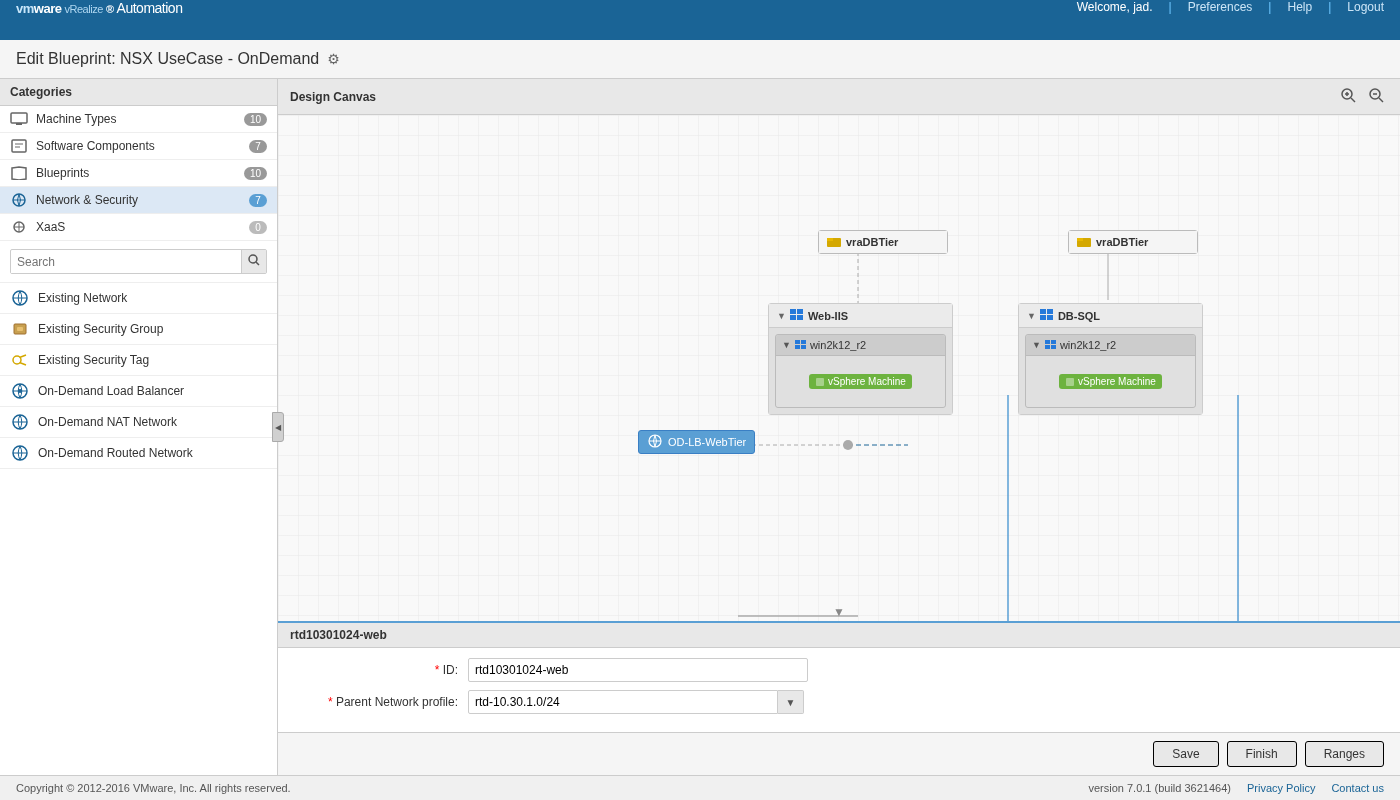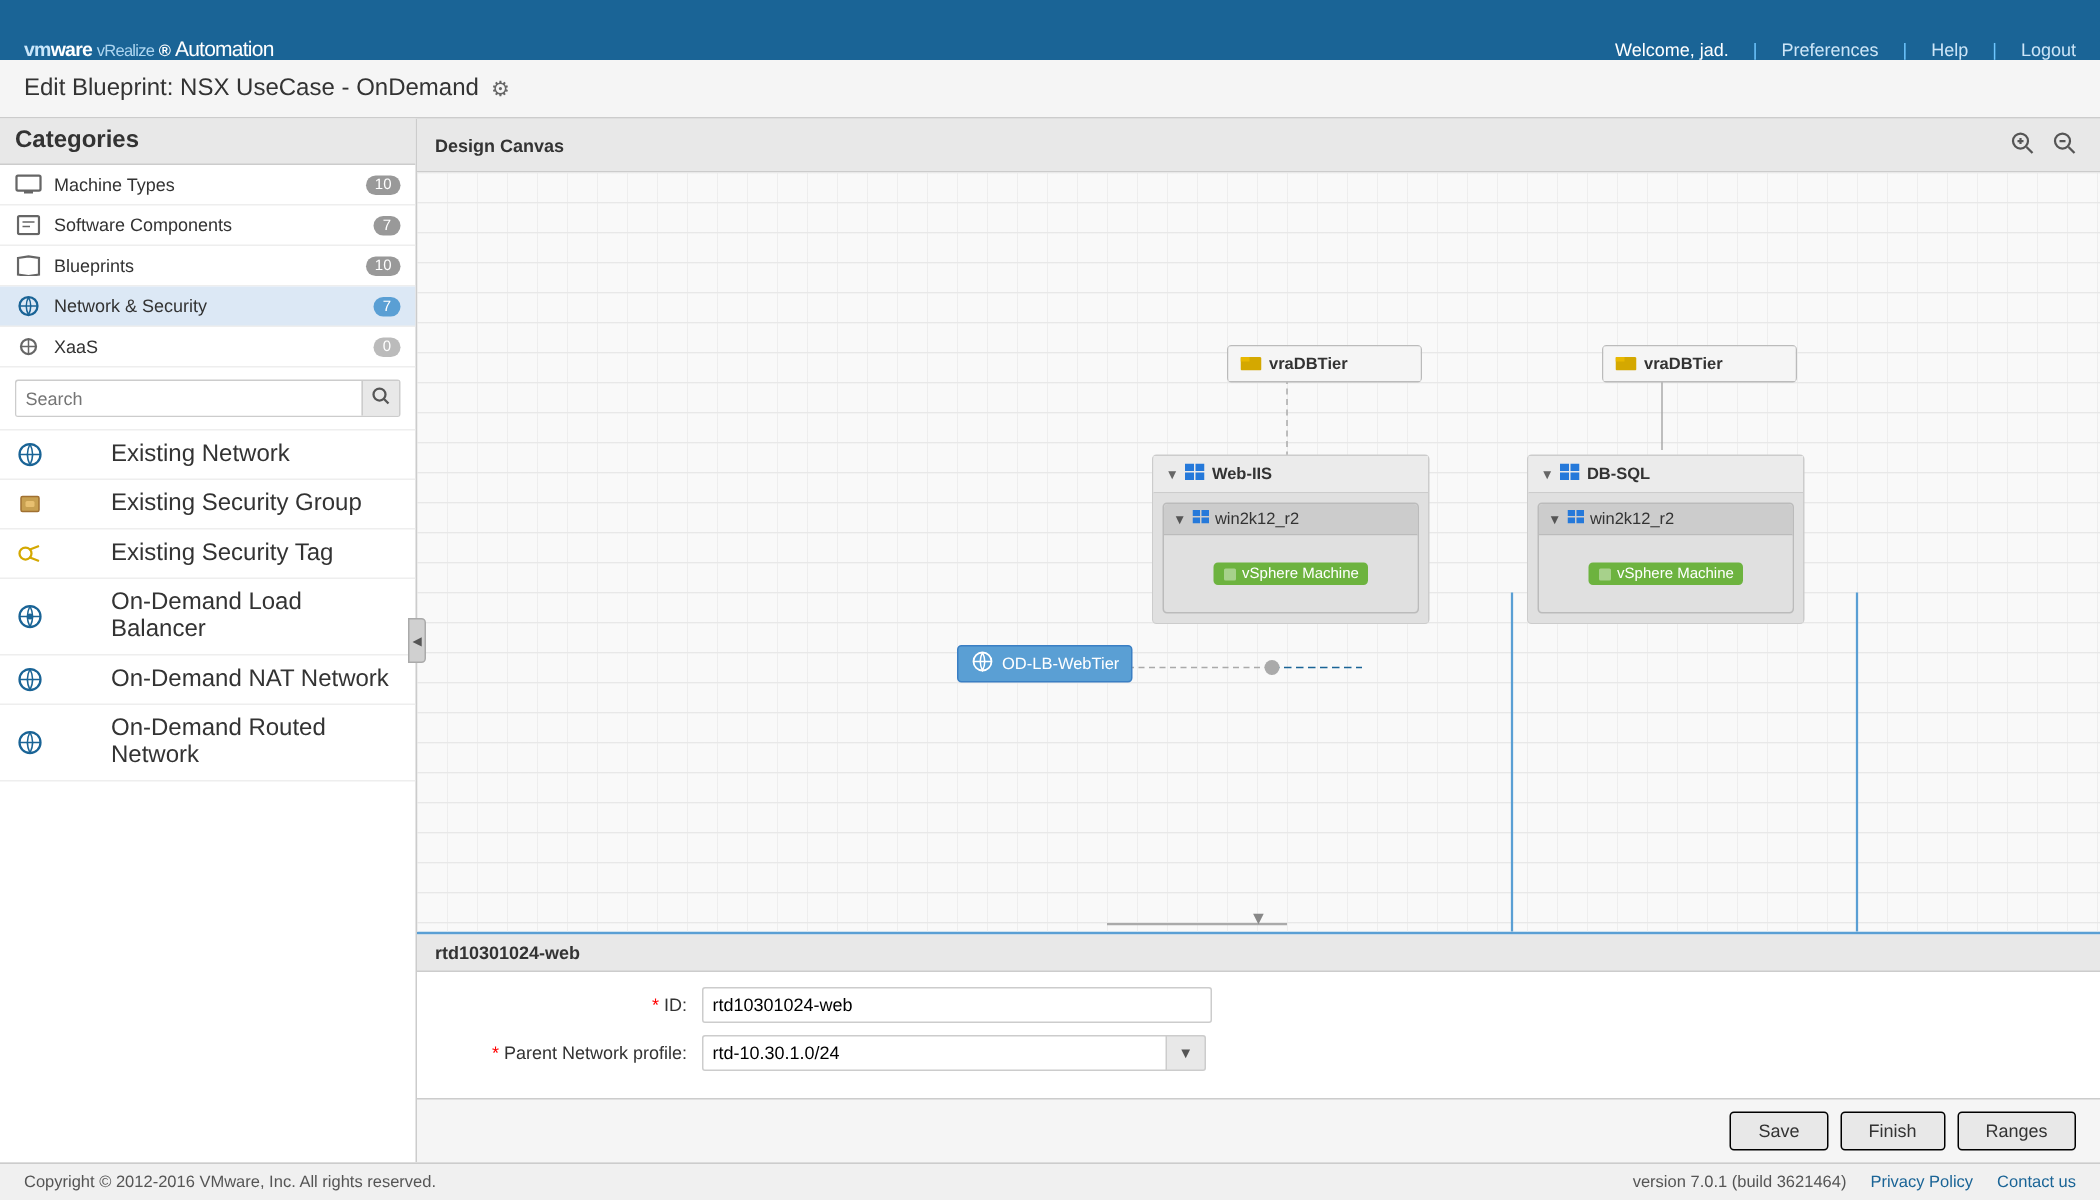--- a/index.html
+++ b/index.html
@@ -1,55 +1,55 @@
 <!DOCTYPE html>
 <html><head>
   <meta charset="utf-8">
   <style>
     * { box-sizing: border-box; margin: 0; padding: 0; }
     body { font-family: Arial, sans-serif; font-size: 12px; background: #e8e8e8; color: #333; width: 1400px; height: 800px; overflow: hidden; display: flex; flex-direction: column; }
 
     
-    .topnav { background: #1a6496; height: 40px; display: flex; align-items: flex-end; padding: 0 16px; color: #fff; flex-shrink: 0; }
+    .topnav { background: #1a6496; height: 40px; display: flex; align-items: flex-start; padding: 0 16px; color: #fff; flex-shrink: 0; }
     .topnav-logo { display: flex; align-items: center; gap: 6px; }
     .topnav-right { margin-left: auto; display: flex; align-items: center; gap: 16px; font-size: 12px; }
     .topnav-right a { color: #cce5f7; text-decoration: none; cursor: pointer; }
     .topnav-divider { color: #6ec6ff; }
 
     
     .page-header { background: #f5f5f5; border-bottom: 1px solid #ccc; padding: 10px 16px; display: flex; align-items: center; gap: 8px; flex-shrink: 0; }
     .page-title { font-size: 16px; font-weight: normal; color: #333; }
     .gear-icon { color: #666; cursor: pointer; font-size: 14px; }
 
     
     .main-area { display: flex; flex: 1; overflow: hidden; }
 
     
     .sidebar { width: 278px; background: #fff; border-right: 1px solid #ccc; display: flex; flex-direction: column; flex-shrink: 0; overflow-y: auto; }
-    .sidebar-header { background: #e8e8e8; padding: 6px 10px; font-weight: bold; font-size: 16px; color: #333; border-bottom: 1px solid #ccc; }
+    .sidebar-header { background: #e8e8e8; padding: 6px 10px; font-weight: bold; font-size: 12px; color: #333; border-bottom: 1px solid #ccc; }
     .sidebar-categories { list-style: none; }
     .sidebar-cat-item { display: flex; align-items: center; padding: 6px 10px; border-bottom: 1px solid #eee; cursor: pointer; }
     .sidebar-cat-item.active { background: #dce8f5; }
     .sidebar-cat-icon { width: 18px; height: 14px; margin-right: 8px; display: flex; align-items: center; justify-content: center; flex-shrink: 0; }
     .sidebar-cat-label { flex: 1; font-size: 12px; }
     .sidebar-cat-badge { background: #5a9fd4; color: #fff; border-radius: 10px; padding: 1px 6px; font-size: 10px; min-width: 18px; text-align: center; }
     .sidebar-cat-badge.gray { background: #999; }
     .sidebar-cat-badge.zero { background: #bbb; }
 
     
     .sidebar-search { padding: 8px 10px; border-bottom: 1px solid #eee; }
     .search-wrap { display: flex; align-items: center; border: 1px solid #ccc; background: #fff; border-radius: 2px; }
     .search-input { flex: 1; border: none; outline: none; padding: 4px 6px; font-size: 12px; }
     .search-btn { background: #e8e8e8; border: none; border-left: 1px solid #ccc; padding: 4px 6px; cursor: pointer; color: #555; }
 
     
     .sidebar-net-items { list-style: none; }
     .sidebar-net-item { display: flex; align-items: center; padding: 7px 10px; border-bottom: 1px solid #eee; cursor: pointer; }
     .net-icon { width: 20px; height: 16px; margin-right: 8px; display: flex; align-items: center; justify-content: center; flex-shrink: 0; }
-    .net-label { font-size: 16px; color: #333; margin-left: 36px; }
+    .net-label { font-size: 12px; color: #333; }
 
     
     .content-area { flex: 1; display: flex; flex-direction: column; overflow: hidden; }
 
     
     .canvas-header { background: #e8e8e8; border-bottom: 1px solid #ccc; padding: 6px 12px; display: flex; align-items: center; justify-content: space-between; flex-shrink: 0; }
     .canvas-title { font-size: 12px; font-weight: bold; color: #333; }
     .canvas-controls { display: flex; gap: 4px; }
     .canvas-ctrl-btn { background: none; border: none; cursor: pointer; color: #555; font-size: 14px; padding: 2px 4px; }
 

